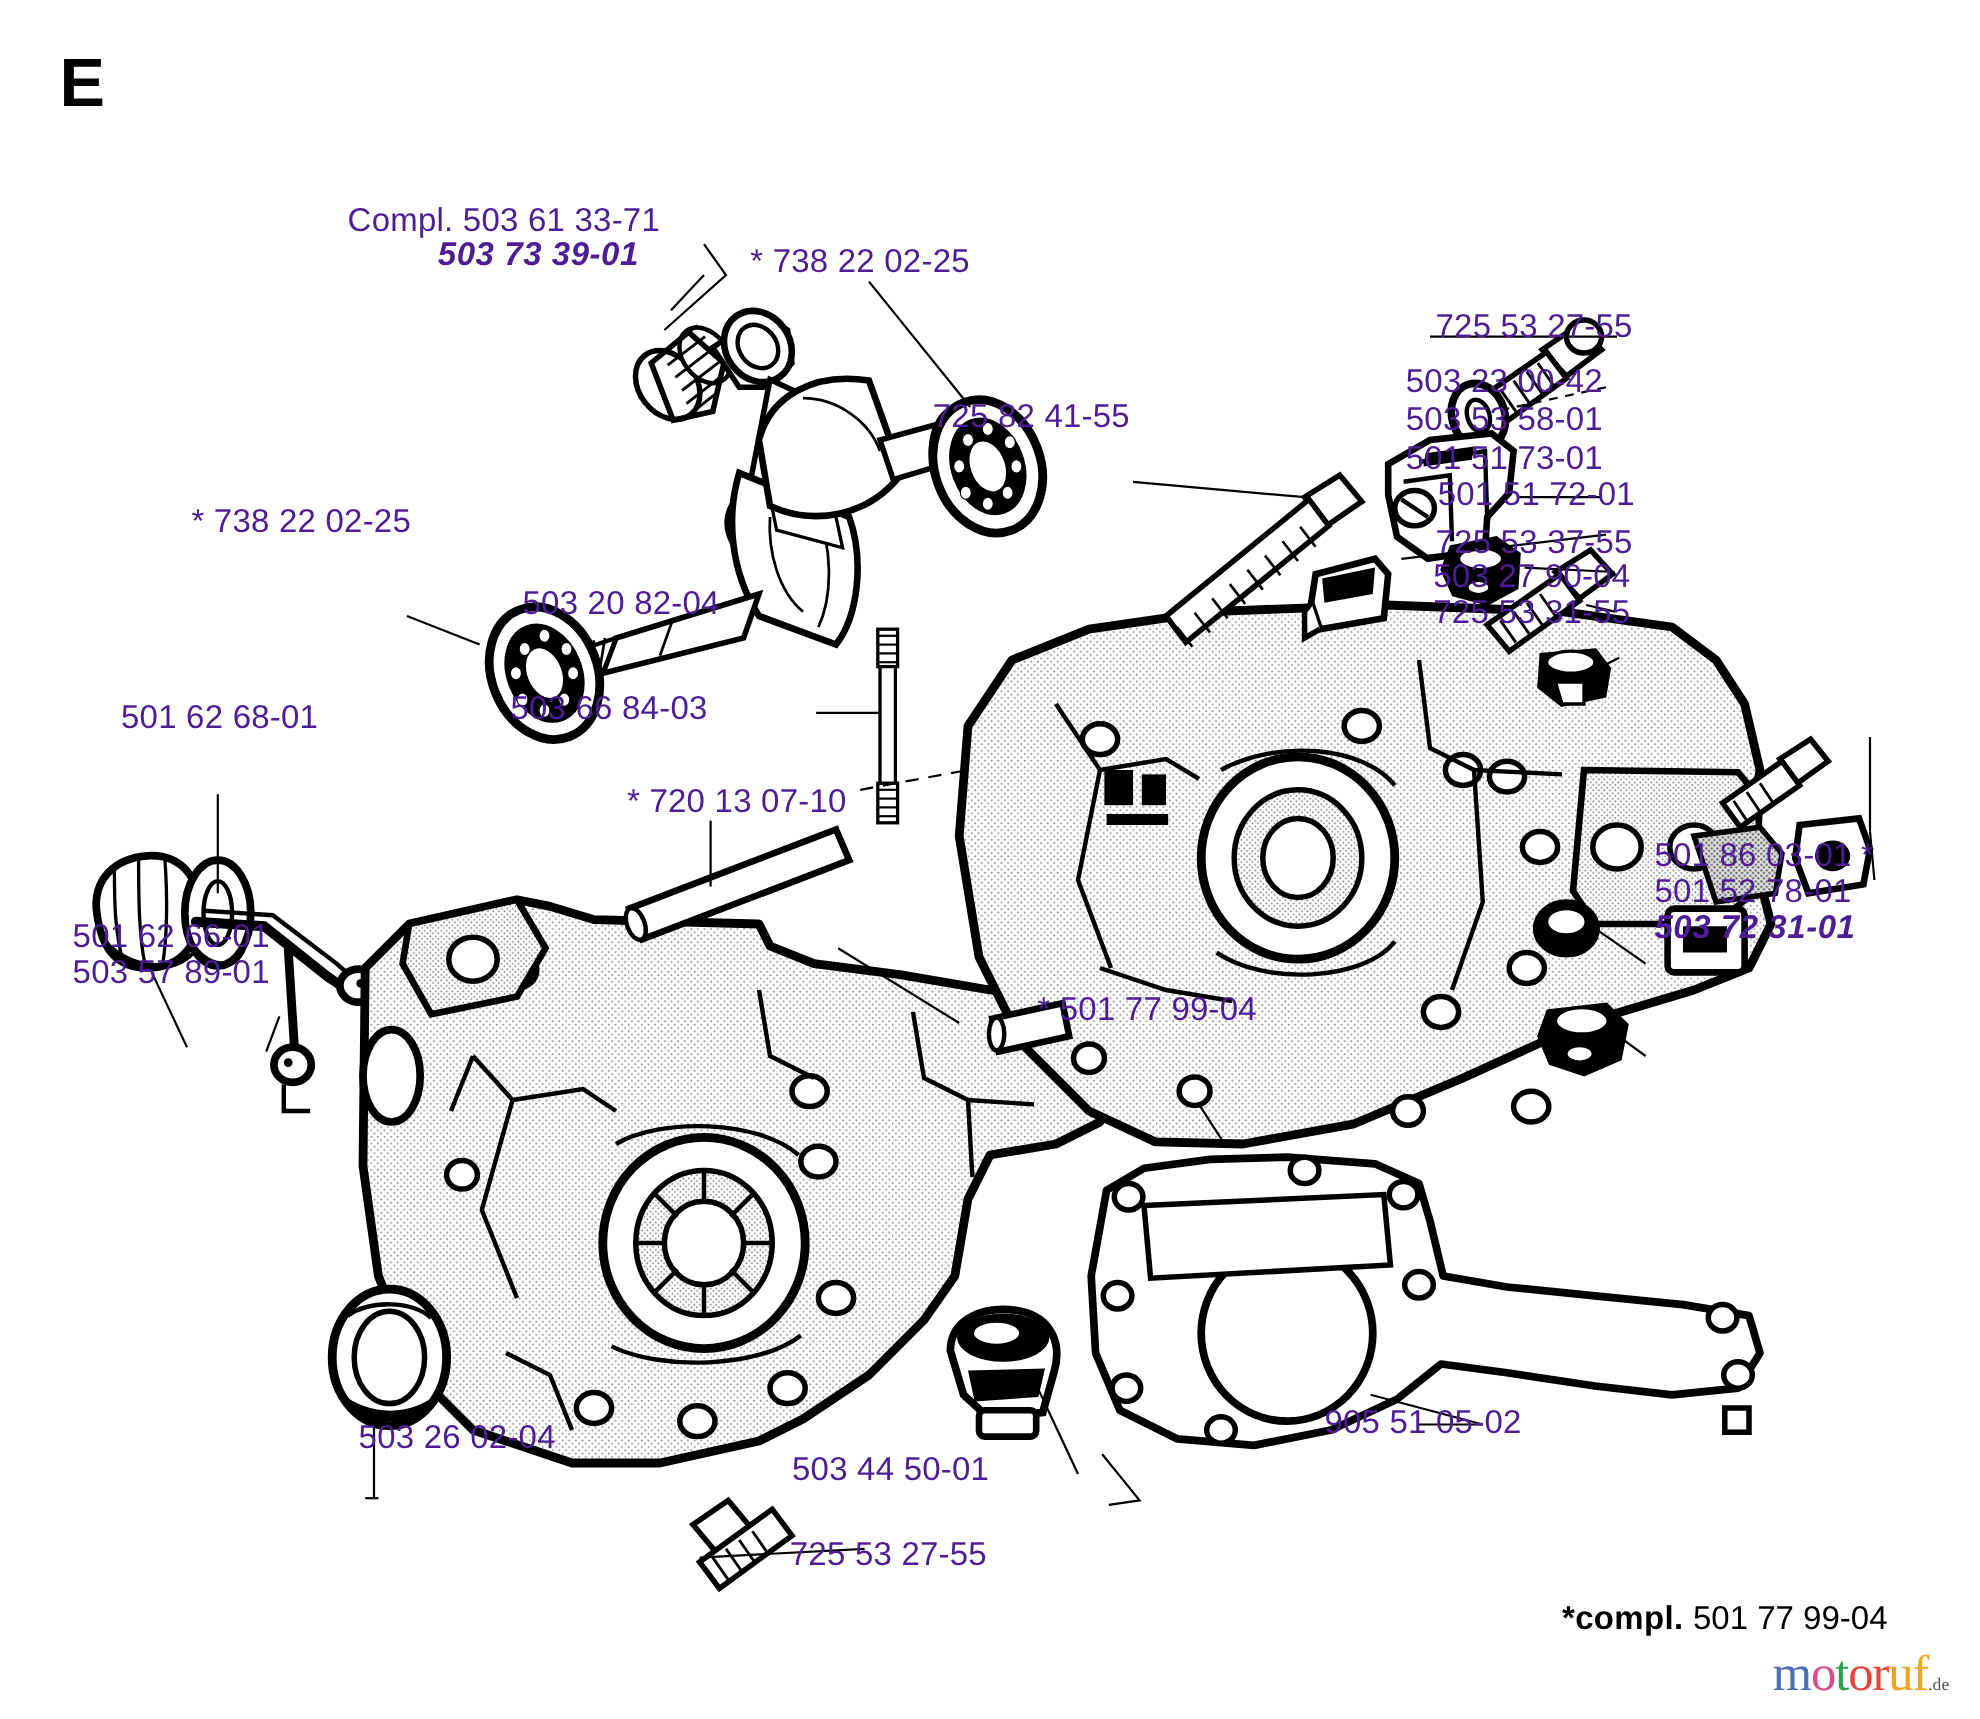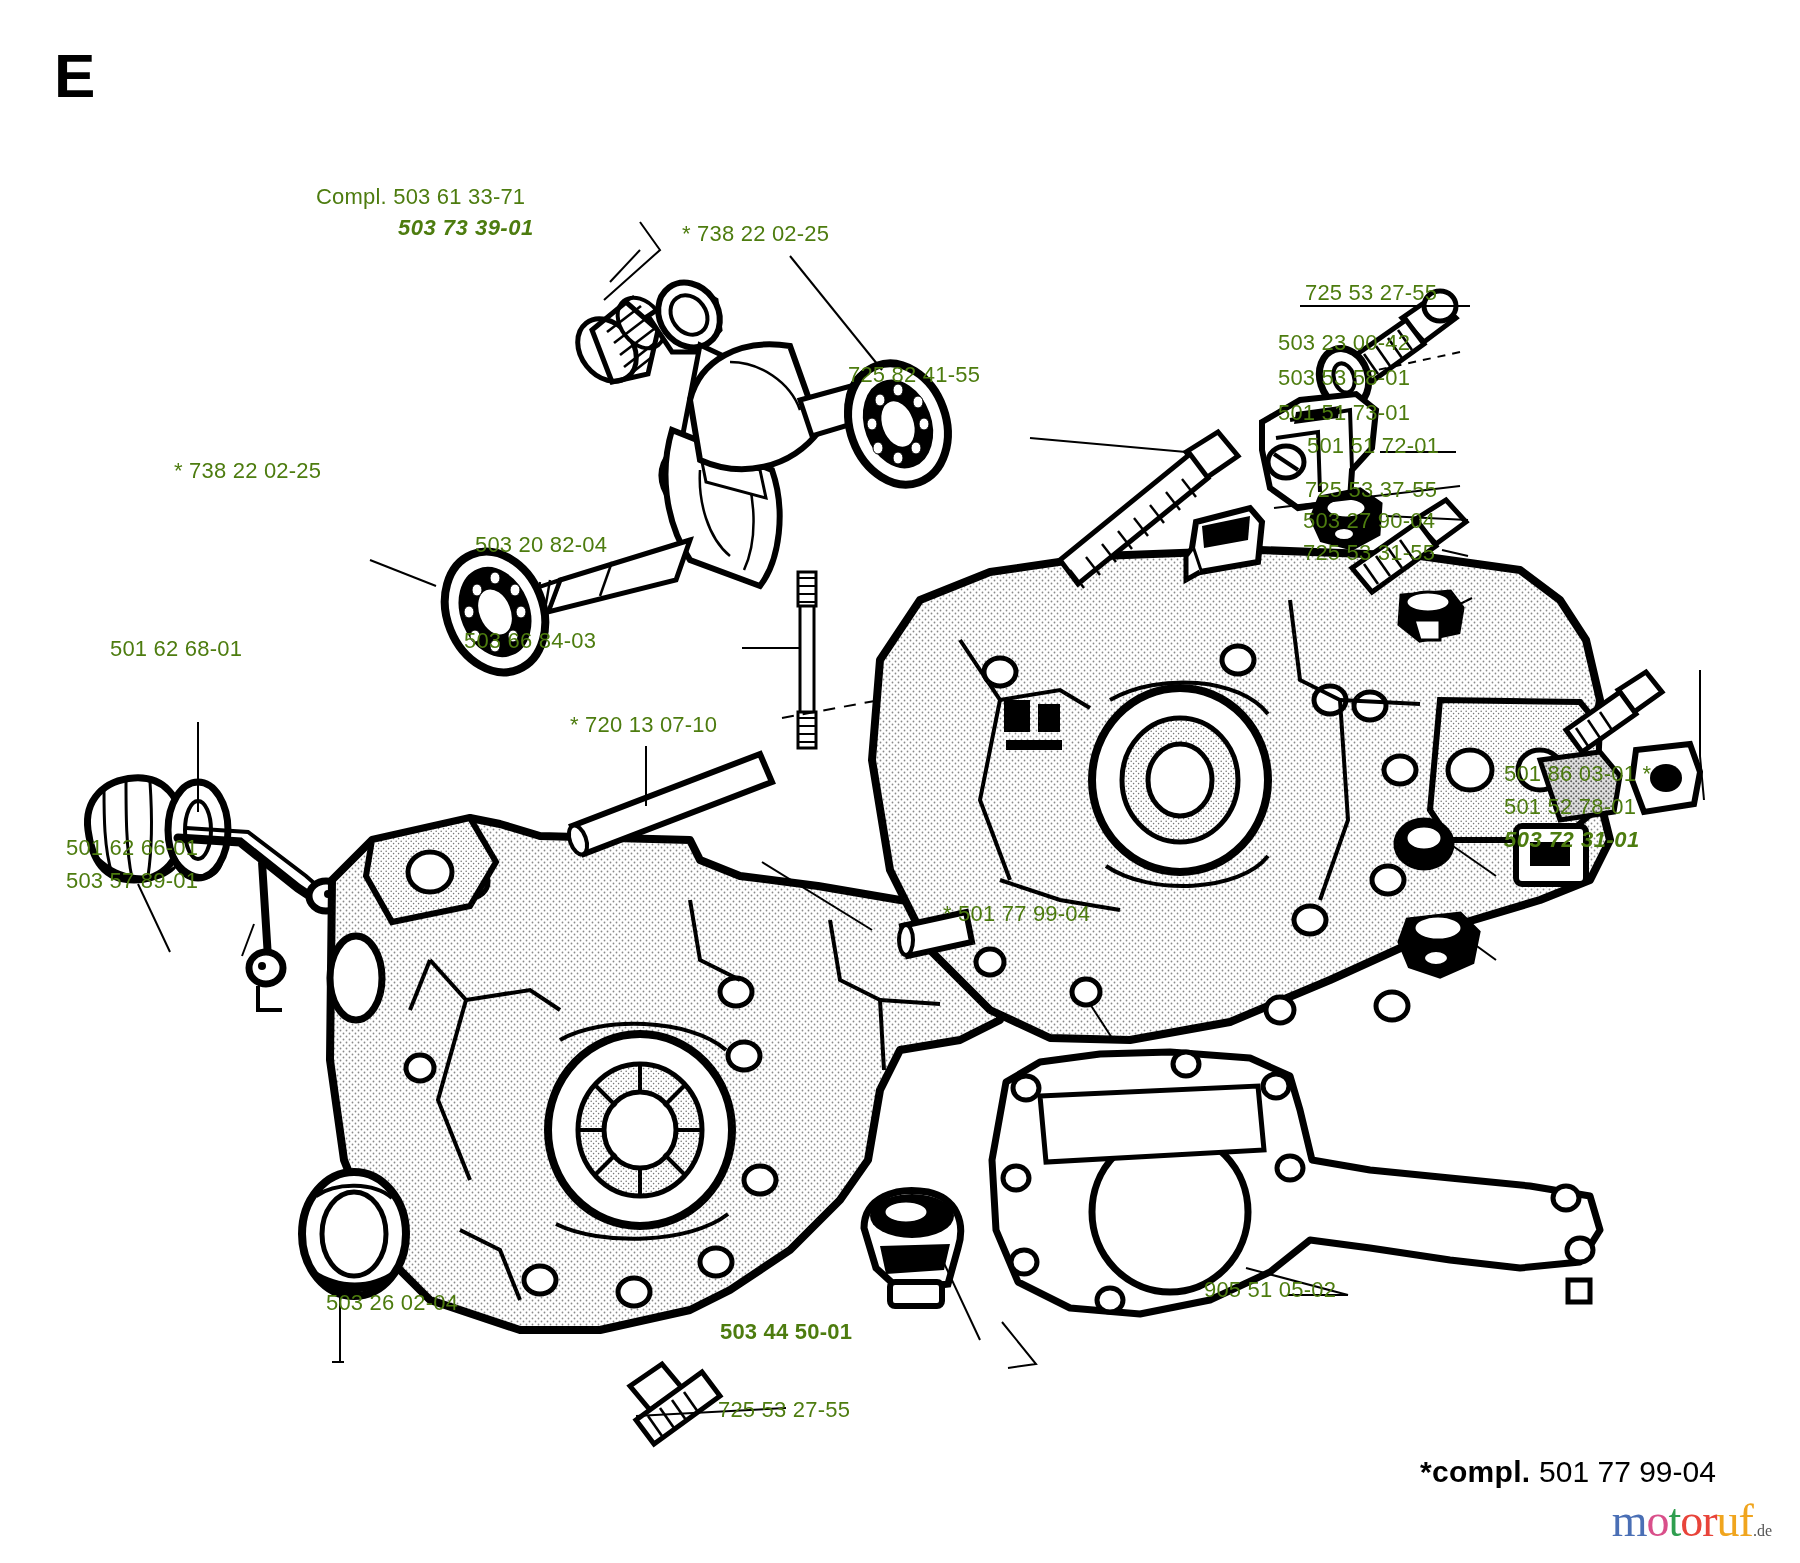--- a/index.html
+++ b/index.html
@@ -16,23 +16,23 @@
     position: relative;
     width: 1800px;
     height: 1563px;
     background: #ffffff;
     overflow: hidden;
   }
   
   .lbl {
     position: absolute;
     font-family: "Liberation Sans", sans-serif;
-    font-size: 22px;
+    font-size: 30px;
     line-height: 1.06;
-    color: #4d7c0f;
+    color: #4c1d95;
     white-space: nowrap;
     letter-spacing: 0.2px;
   }
   .lbl.bold-it {
     font-weight: bold;
     font-style: italic;
     letter-spacing: 0.5px;
   }
   .section-letter {
     position: absolute;
@@ -618,21 +618,21 @@
   <div class="lbl bold-it" style="left:1504px; top:828px;">503 72 31-01</div>
 
   <div class="lbl" style="left:110px; top:637px;">501 62 68-01</div>
 
   <div class="lbl" style="left:66px; top:836px;">501 62 66-01</div>
 
   <div class="lbl" style="left:66px; top:869px;">503 57 89-01</div>
 
   <div class="lbl" style="left:326px; top:1291px;">503 26 02-04</div>
 
-  <div class="lbl" style="left:720px; top:1320px;font-weight:bold;">503 44 50-01</div>
+  <div class="lbl" style="left:720px; top:1320px;">503 44 50-01</div>
 
   <div class="lbl" style="left:718px; top:1398px;">725 53 27-55</div>
 
   <div class="lbl" style="left:1204px; top:1278px;">905 51 05-02</div>
 
   <div class="footer-compl" style="left:1420px; top:1455px;">
     <span class="b">*compl. </span><span>501 77 99-04</span>
   </div>
 
   <div class="watermark">

